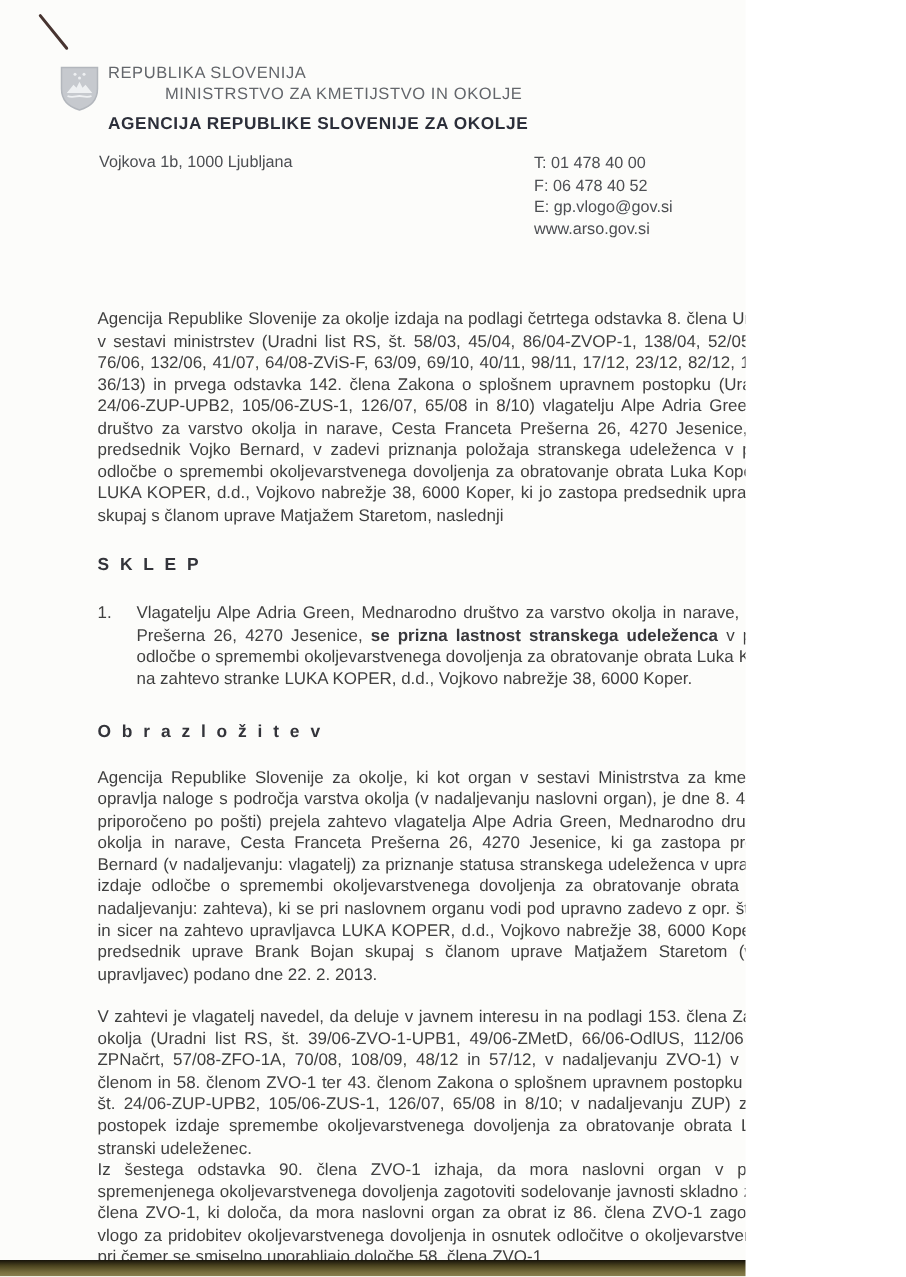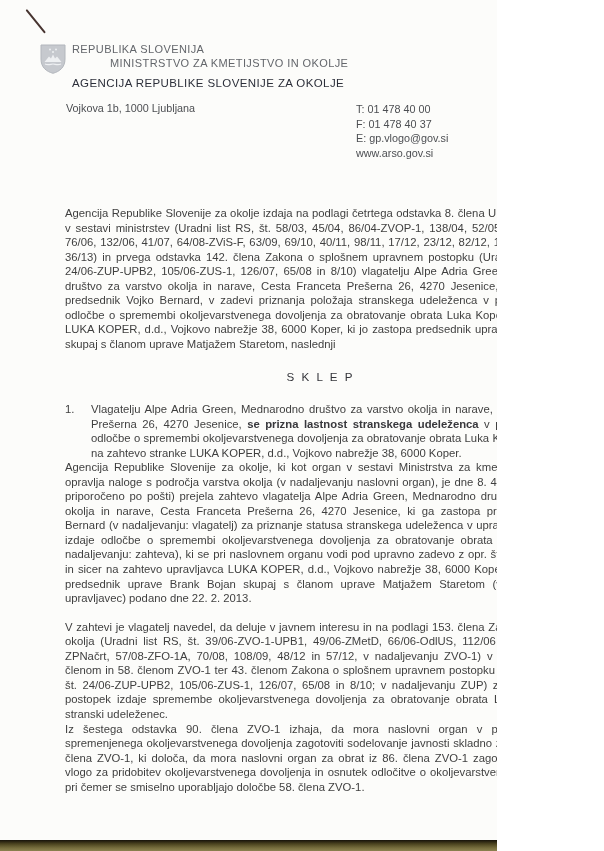--- a/index.html
+++ b/index.html
@@ -15,35 +15,35 @@
     background:#473430;transform:rotate(51deg);transform-origin:0 0;border-radius:2px;
   }
   .scan-edge-bottom{
     position:absolute;left:0;bottom:0;width:604px;height:11px;
     background:linear-gradient(180deg,#16120a 0%,#4b431f 35%,#79703f 75%,#8b8150 100%);
   }
   
   .coat{position:absolute;left:40px;top:44px;}
   .gov-line1{position:absolute;left:72px;top:43px;font-size:11px;color:#63666b;letter-spacing:.4px;}
   .gov-line2{position:absolute;left:72px;top:57px;font-size:11px;color:#63666b;letter-spacing:.4px;margin-left:38px;}
-  .agency{position:absolute;left:72px;top:77px;font-size:11.5px;font-weight:normal;color:#2c2f3a;letter-spacing:.4px;}
+  .agency{position:absolute;left:72px;top:77px;font-size:11.5px;font-weight:bold;color:#2c2f3a;letter-spacing:.4px;}
   .address{position:absolute;left:66px;top:102px;font-size:10.8px;color:#4c4e52;}
   .contact{position:absolute;left:356px;top:102px;font-size:10.8px;color:#4c4e52;line-height:14.6px;}
   .contact div{white-space:nowrap;}
   
   .ref{position:absolute;left:66px;top:157px;font-size:11.3px;color:#3c3c3c;line-height:13.8px;}
   .ref .lbl{display:inline-block;min-width:54px;}
   
   .content{
     position:absolute;left:65px;top:206px;width:511px;
     font-size:11.3px;line-height:14.55px;text-align:justify;color:#3f3f3f;
   }
   .content p{margin:0;}
   .center-heading{
-    text-align:center;font-size:11.6px;font-weight:normal;color:#33343a;
+    text-align:left;font-size:11.6px;font-weight:bold;color:#33343a;
     letter-spacing:2px;margin:19px 0 17px;
   }
   .heading-obraz{margin:21px 0 16px;}
   .decision-item{display:flex;margin:0;}
   .decision-item .num{width:26px;flex:none;}
   .decision-item .itxt{flex:1;text-align:justify;}
   .exp-p1{margin:0 0 14px 0 !important;}
   b{color:#38383c;}
 </style>
 </head>
@@ -66,37 +66,38 @@
   </div>
 
   <div class="gov-line1">REPUBLIKA SLOVENIJA</div>
   <div class="gov-line2">MINISTRSTVO ZA KMETIJSTVO IN OKOLJE</div>
   <div class="agency">AGENCIJA REPUBLIKE SLOVENIJE ZA OKOLJE</div>
 
   <div class="address">Vojkova 1b, 1000 Ljubljana</div>
 
   <div class="contact">
     <div>T: 01 478 40 00</div>
-    <div>F: 01 478 40 37</div>
+    <div>F: 06 478 40 52</div>
     <div>E: gp.vlogo@gov.si</div>
     <div>www.arso.gov.si</div>
   </div>
 
 
   <div class="content">
 
     <p>Agencija Republike Slovenije za okolje izdaja na podlagi četrtega odstavka 8. člena Uredbe o organih v sestavi ministrstev (Uradni list RS, št. 58/03, 45/04, 86/04-ZVOP-1, 138/04, 52/05, 82/05, 17/06, 76/06, 132/06, 41/07, 64/08-ZViS-F, 63/09, 69/10, 40/11, 98/11, 17/12, 23/12, 82/12, 109/12, 24/13 in 36/13) in prvega odstavka 142. člena Zakona o splošnem upravnem postopku (Uradni list RS, št. 24/06-ZUP-UPB2, 105/06-ZUS-1, 126/07, 65/08 in 8/10) vlagatelju Alpe Adria Green, Mednarodno društvo za varstvo okolja in narave, Cesta Franceta Prešerna 26, 4270 Jesenice, ki ga zastopa predsednik Vojko Bernard, v zadevi priznanja položaja stranskega udeleženca v postopku izdaje odločbe o spremembi okoljevarstvenega dovoljenja za obratovanje obrata Luka Koper, d.d., stranke LUKA KOPER, d.d., Vojkovo nabrežje 38, 6000 Koper, ki jo zastopa predsednik uprave Brank Bojan skupaj s članom uprave Matjažem Staretom, naslednji</p>
 
     <div class="center-heading">S K L E P</div>
 
     <div class="decision-item">
       <div class="num">1.</div>
       <div class="itxt"><span>Vlagatelju Alpe Adria Green, Mednarodno društvo za varstvo okolja in narave, Cesta Franceta Prešerna 26, 4270 Jesenice, </span><b>se prizna lastnost stranskega udeleženca</b><span> v postopku izdaje odločbe o spremembi okoljevarstvenega dovoljenja za obratovanje obrata Luka Koper, ki se vodi na zahtevo stranke LUKA KOPER, d.d., Vojkovo nabrežje 38, 6000 Koper.</span></div>
     </div>
 
+    <div class="center-heading heading-obraz">O b r a z l o ž i t e v</div>
 
     <p class="exp-p1">Agencija Republike Slovenije za okolje, ki kot organ v sestavi Ministrstva za kmetijstvo in okolje opravlja naloge s področja varstva okolja (v nadaljevanju naslovni organ), je dne 8. 4. 2013 (poslano priporočeno po pošti) prejela zahtevo vlagatelja Alpe Adria Green, Mednarodno društvo za varstvo okolja in narave, Cesta Franceta Prešerna 26, 4270 Jesenice, ki ga zastopa predsednik Vojko Bernard (v nadaljevanju: vlagatelj) za priznanje statusa stranskega udeleženca v upravnem postopku izdaje odločbe o spremembi okoljevarstvenega dovoljenja za obratovanje obrata Luka Koper (v nadaljevanju: zahteva), ki se pri naslovnem organu vodi pod upravno zadevo z opr. št. 35492-1/2013 in sicer na zahtevo upravljavca LUKA KOPER, d.d., Vojkovo nabrežje 38, 6000 Koper, ki jo zastopa predsednik uprave Brank Bojan skupaj s članom uprave Matjažem Staretom (v nadaljevanju: upravljavec) podano dne 22. 2. 2013.</p>
     <p>V zahtevi je vlagatelj navedel, da deluje v javnem interesu in na podlagi 153. člena Zakona o varstvu okolja (Uradni list RS, št. 39/06-ZVO-1-UPB1, 49/06-ZMetD, 66/06-OdlUS, 112/06 OdlUS, 33/07-ZPNačrt, 57/08-ZFO-1A, 70/08, 108/09, 48/12 in 57/12, v nadaljevanju ZVO-1) v povezavi z 88. členom in 58. členom ZVO-1 ter 43. členom Zakona o splošnem upravnem postopku (Uradni list RS, št. 24/06-ZUP-UPB2, 105/06-ZUS-1, 126/07, 65/08 in 8/10; v nadaljevanju ZUP) zahteva vstop v postopek izdaje spremembe okoljevarstvenega dovoljenja za obratovanje obrata Luka Koper kot stranski udeleženec.</p>
     <p>Iz šestega odstavka 90. člena ZVO-1 izhaja, da mora naslovni organ v postopku izdaje spremenjenega okoljevarstvenega dovoljenja zagotoviti sodelovanje javnosti skladno z določbami 88. člena ZVO-1, ki določa, da mora naslovni organ za obrat iz 86. člena ZVO-1 zagotoviti vpogled v vlogo za pridobitev okoljevarstvenega dovoljenja in osnutek odločitve o okoljevarstvenem dovoljenju, pri čemer se smiselno uporabljajo določbe 58. člena ZVO-1.</p>
 
   </div>
 
   <div class="scan-edge-bottom"></div>
 
 </div>

